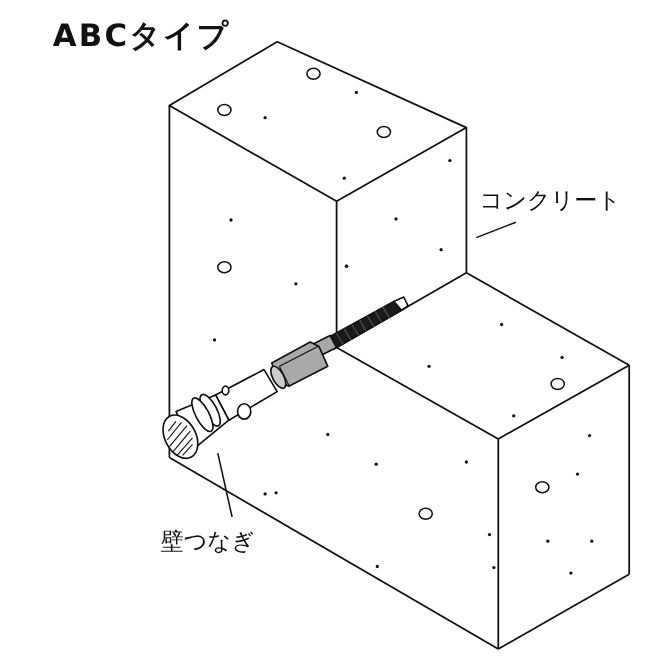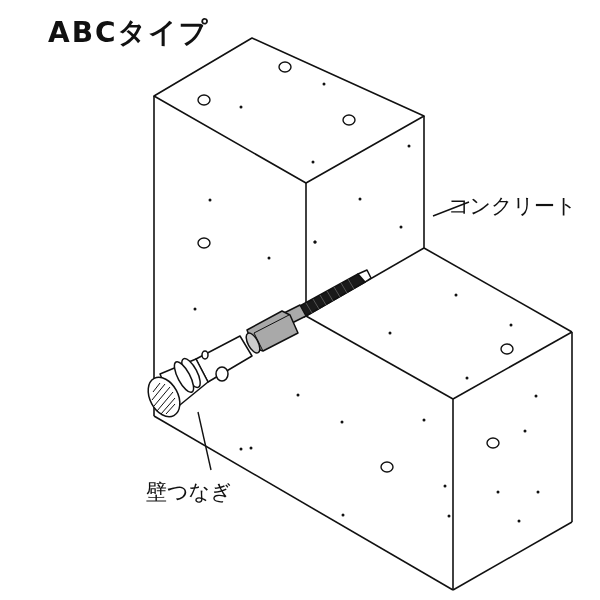--- a/index.html
+++ b/index.html
@@ -1,19 +1,19 @@
 <!DOCTYPE html>
 <html><head>
 <meta charset="utf-8">
 <style>
   html, body { margin:0; padding:0; background:#ffffff; }
   body { width:600px; height:600px; position:relative; overflow:hidden; font-family:"DejaVu Sans", sans-serif; }
   .title { position:absolute; left:14px; top:14px; font-size:28px; font-weight:bold; color:#111; letter-spacing:2px; font-family:"DejaVu Sans", sans-serif;margin-left:34px; }
   .label { position:absolute; font-size:21px; color:#111; font-family:"DejaVu Sans", sans-serif; }
-  .label-concrete { left:448px; top:168px;margin-top:24px; }
+  .label-concrete { left:436px; top:168px; }
   .label-tie { left:146px; top:478px;text-align:center; }
   svg.drawing { position:absolute; left:0; top:0; }
 </style>
 </head>
 <body>
 
 <div class="title">ABCタイプ</div>
 
 <svg class="drawing" width="600" height="600" viewBox="0 0 600 600" xmlns="http://www.w3.org/2000/svg">
   <g fill="none" stroke="#111" stroke-width="1.6" stroke-linejoin="round">

